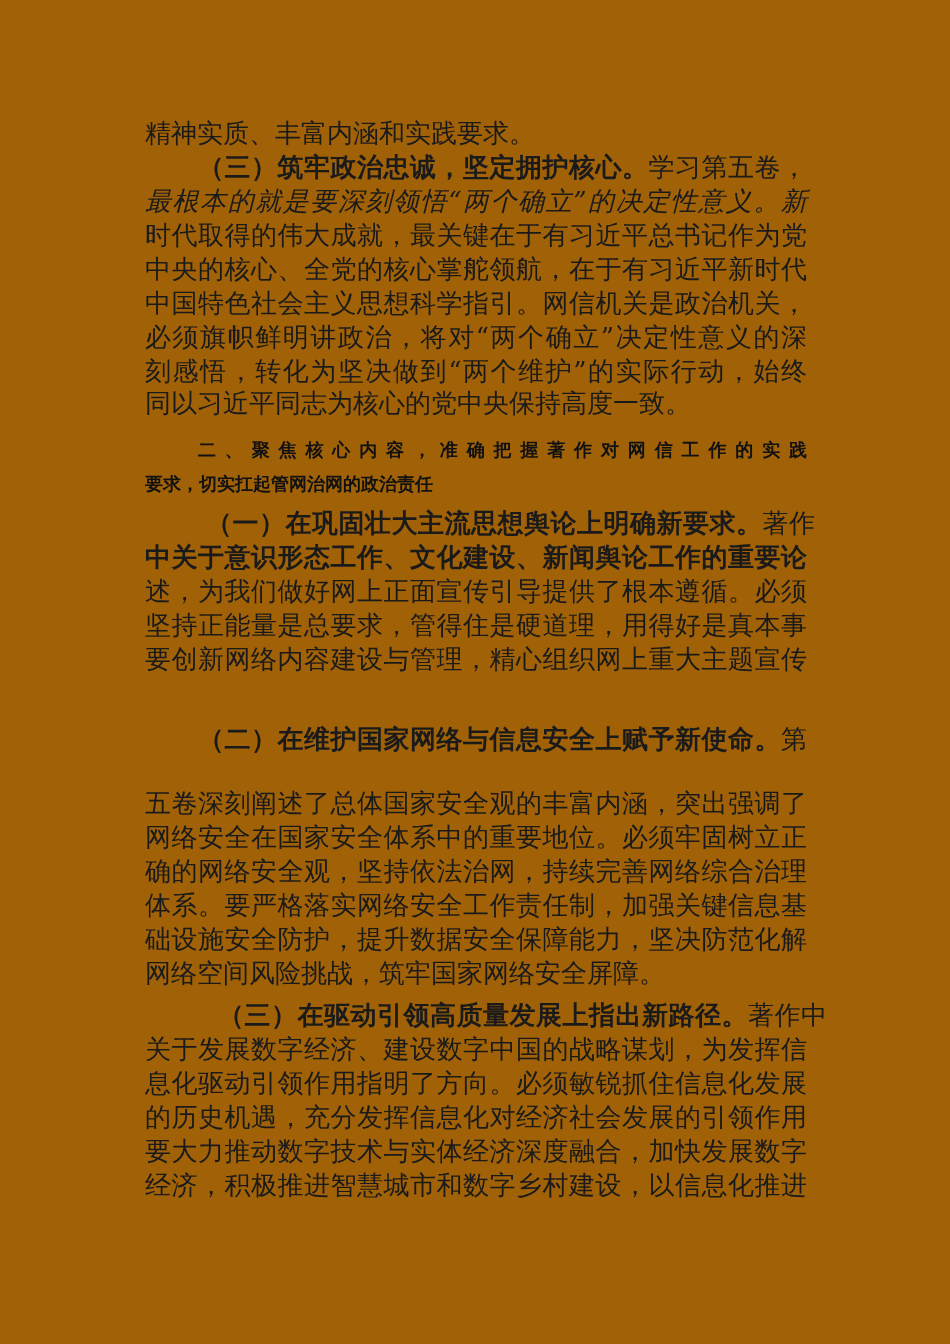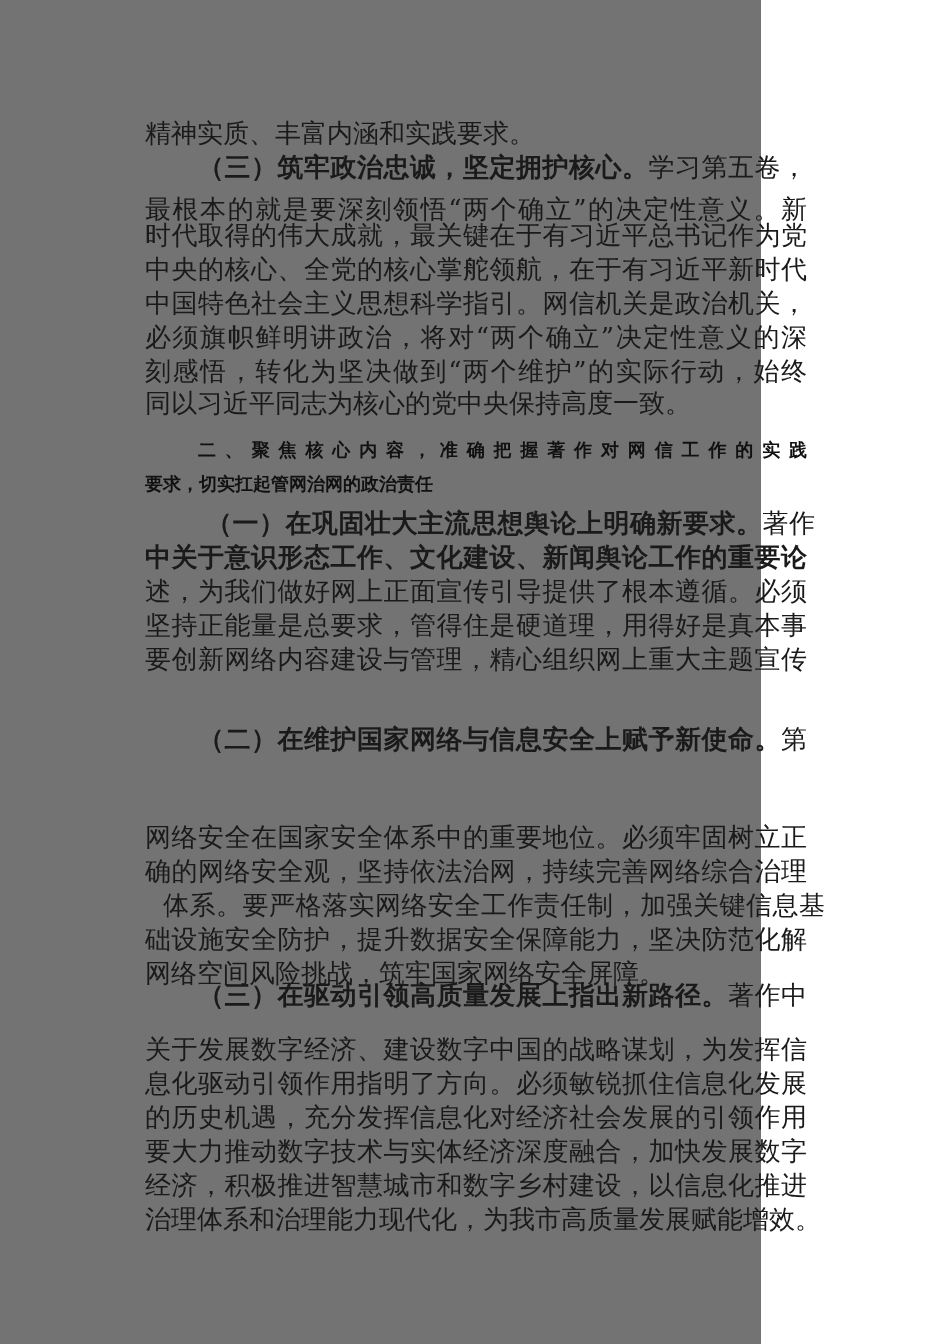--- a/index.html
+++ b/index.html
@@ -1,17 +1,17 @@
 <!DOCTYPE html>
 <html><head>
 <meta charset="utf-8">
 <style>
   html, body { margin: 0; padding: 0; background: #ffffff; }
   body { width: 950px; height: 1344px; position: relative; overflow: hidden; }
-  .page { position: absolute; left: 0; top: 0; width: 761px; height: 1344px; background: #737373; }
+  .page { position: absolute; left: 0; top: 0; width: 950px; height: 1344px; background: #a16207; }
   .line {
     position: absolute;
     left: 145px;
     width: 662px;
     height: 34px;
     line-height: 34px;
     font-family: "DejaVu Serif", "Liberation Serif", serif;
     font-size: 26px;
     color: #1a1a1a;
     white-space: nowrap;
@@ -28,40 +28,40 @@
     color: #111;
   }
   .lead { font-weight: bold; }
 </style>
 </head>
 <body>
 
 <div class="page" id="page">
     <div class="line last" style="top: 116px;"><span>精神实质、丰富内涵和实践要求。</span></div>
     <div class="line indent" style="top: 150px;"><span class="lead">（三）筑牢政治忠诚，坚定拥护核心。</span><span>学习第五卷，</span></div>
-    <div class="line" style="top: 192px;"><span>最根本的就是要深刻领悟“两个确立”的决定性意义。新</span></div>
+    <div class="line" style="top: 184px; font-style: italic;"><span>最根本的就是要深刻领悟“两个确立”的决定性意义。新</span></div>
     <div class="line" style="top: 218px;"><span>时代取得的伟大成就，最关键在于有习近平总书记作为党</span></div>
     <div class="line" style="top: 252px;"><span>中央的核心、全党的核心掌舵领航，在于有习近平新时代</span></div>
     <div class="line" style="top: 286px;"><span>中国特色社会主义思想科学指引。网信机关是政治机关，</span></div>
     <div class="line" style="top: 320px;"><span>必须旗帜鲜明讲政治，将对“两个确立”决定性意义的深</span></div>
     <div class="line" style="top: 354px;"><span>刻感悟，转化为坚决做到“两个维护”的实际行动，始终</span></div>
     <div class="line last" style="top: 388px; font-family: Liberation Mono, monospace;"><span>同以习近平同志为核心的党中央保持高度一致。</span></div>
     <div class="line indent heading" style="top: 433px;"><span>二、聚焦核心内容，准确把握著作对网信工作的实践</span></div>
     <div class="line last heading" style="top: 467px;"><span>要求，切实扛起管网治网的政治责任</span></div>
     <div class="line indent" style="top: 506px; margin-left: 8px;"><span class="lead">（一）在巩固壮大主流思想舆论上明确新要求。</span><span>著作</span></div>
     <div class="line" style="top: 540px; font-weight: bold;"><span>中关于意识形态工作、文化建设、新闻舆论工作的重要论</span></div>
     <div class="line" style="top: 574px;"><span>述，为我们做好网上正面宣传引导提供了根本遵循。必须</span></div>
     <div class="line" style="top: 608px;"><span>坚持正能量是总要求，管得住是硬道理，用得好是真本事</span></div>
     <div class="line" style="top: 642px;"><span>要创新网络内容建设与管理，精心组织网上重大主题宣传</span></div>
     <div class="line indent" style="top: 722px;"><span class="lead">（二）在维护国家网络与信息安全上赋予新使命。</span><span>第</span></div>
+    <div class="line" style="top: 786px;"><span>五卷深刻阐述了总体国家安全观的丰富内涵，突出强调了</span></div>
     <div class="line" style="top: 820px;"><span>网络安全在国家安全体系中的重要地位。必须牢固树立正</span></div>
     <div class="line" style="top: 854px;"><span>确的网络安全观，坚持依法治网，持续完善网络综合治理</span></div>
-    <div class="line" style="top: 888px; margin-left: 18px;"><span>体系。要严格落实网络安全工作责任制，加强关键信息基</span></div>
+    <div class="line" style="top: 888px;"><span>体系。要严格落实网络安全工作责任制，加强关键信息基</span></div>
     <div class="line" style="top: 922px;"><span>础设施安全防护，提升数据安全保障能力，坚决防范化解</span></div>
     <div class="line last" style="top: 956px;"><span>网络空间风险挑战，筑牢国家网络安全屏障。</span></div>
-    <div class="line indent" style="top: 978px;"><span class="lead">（三）在驱动引领高质量发展上指出新路径。</span><span>著作中</span></div>
+    <div class="line indent" style="top: 998px; margin-left: 20px;"><span class="lead">（三）在驱动引领高质量发展上指出新路径。</span><span>著作中</span></div>
     <div class="line" style="top: 1032px;"><span>关于发展数字经济、建设数字中国的战略谋划，为发挥信</span></div>
     <div class="line" style="top: 1066px;"><span>息化驱动引领作用指明了方向。必须敏锐抓住信息化发展</span></div>
     <div class="line" style="top: 1100px;"><span>的历史机遇，充分发挥信息化对经济社会发展的引领作用</span></div>
     <div class="line" style="top: 1134px;"><span>要大力推动数字技术与实体经济深度融合，加快发展数字</span></div>
     <div class="line" style="top: 1168px;"><span>经济，积极推进智慧城市和数字乡村建设，以信息化推进</span></div>
-    <div class="line" style="top: 1202px;"><span>治理体系和治理能力现代化，为我市高质量发展赋能增效。</span></div>
   </div>
 
 </body></html>

